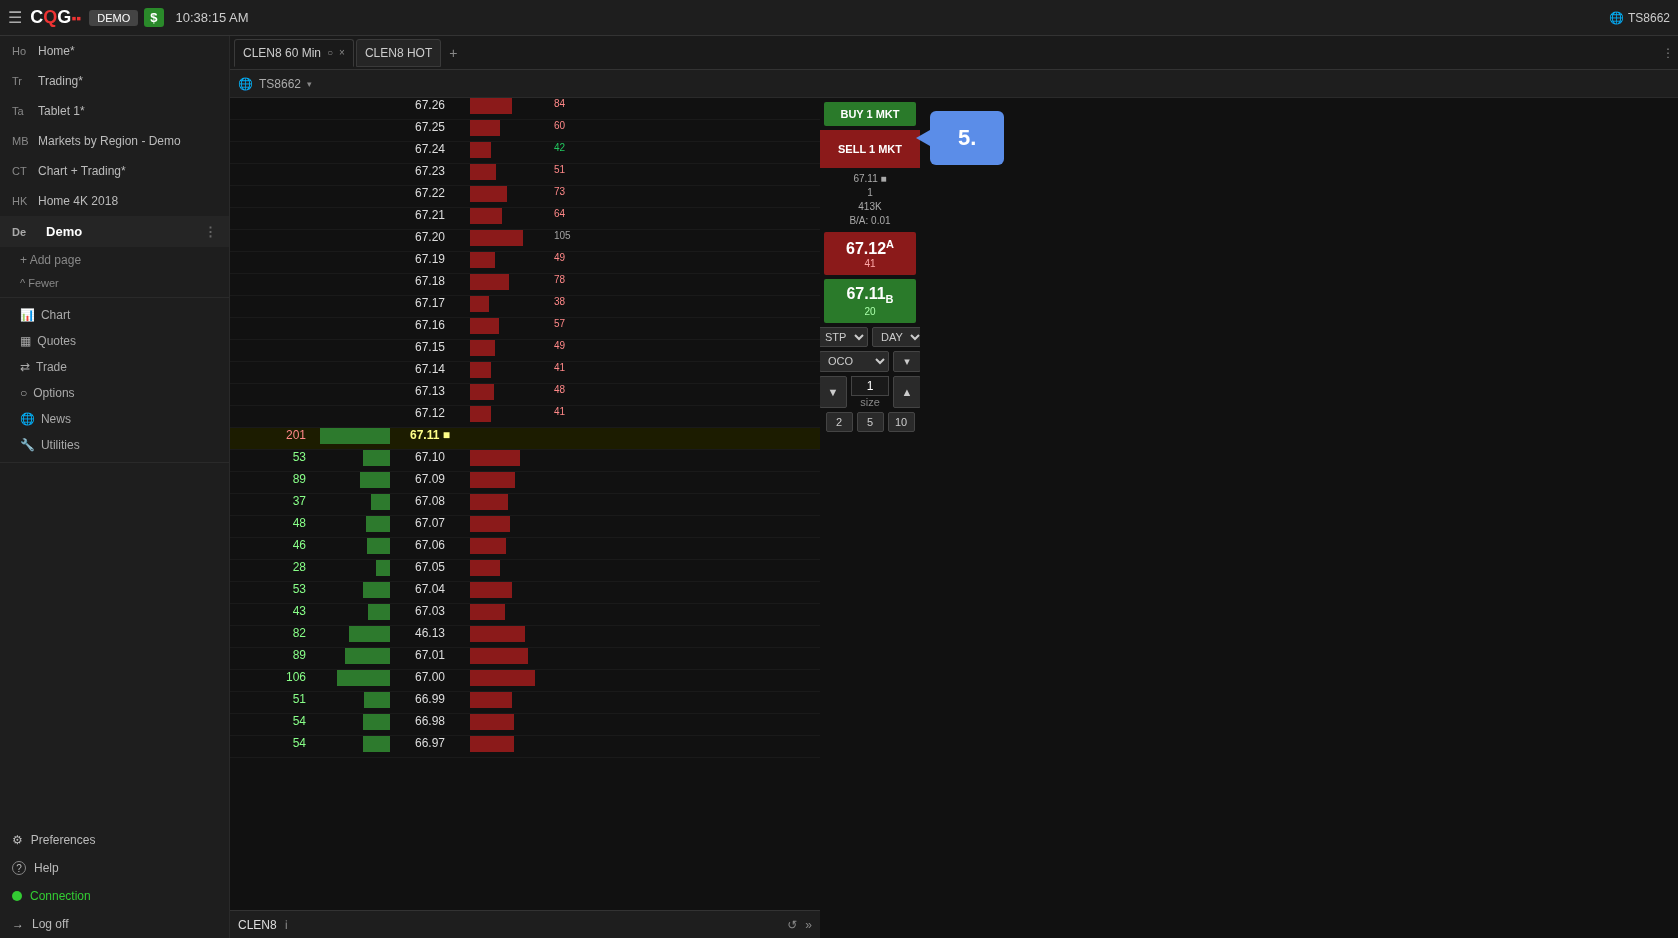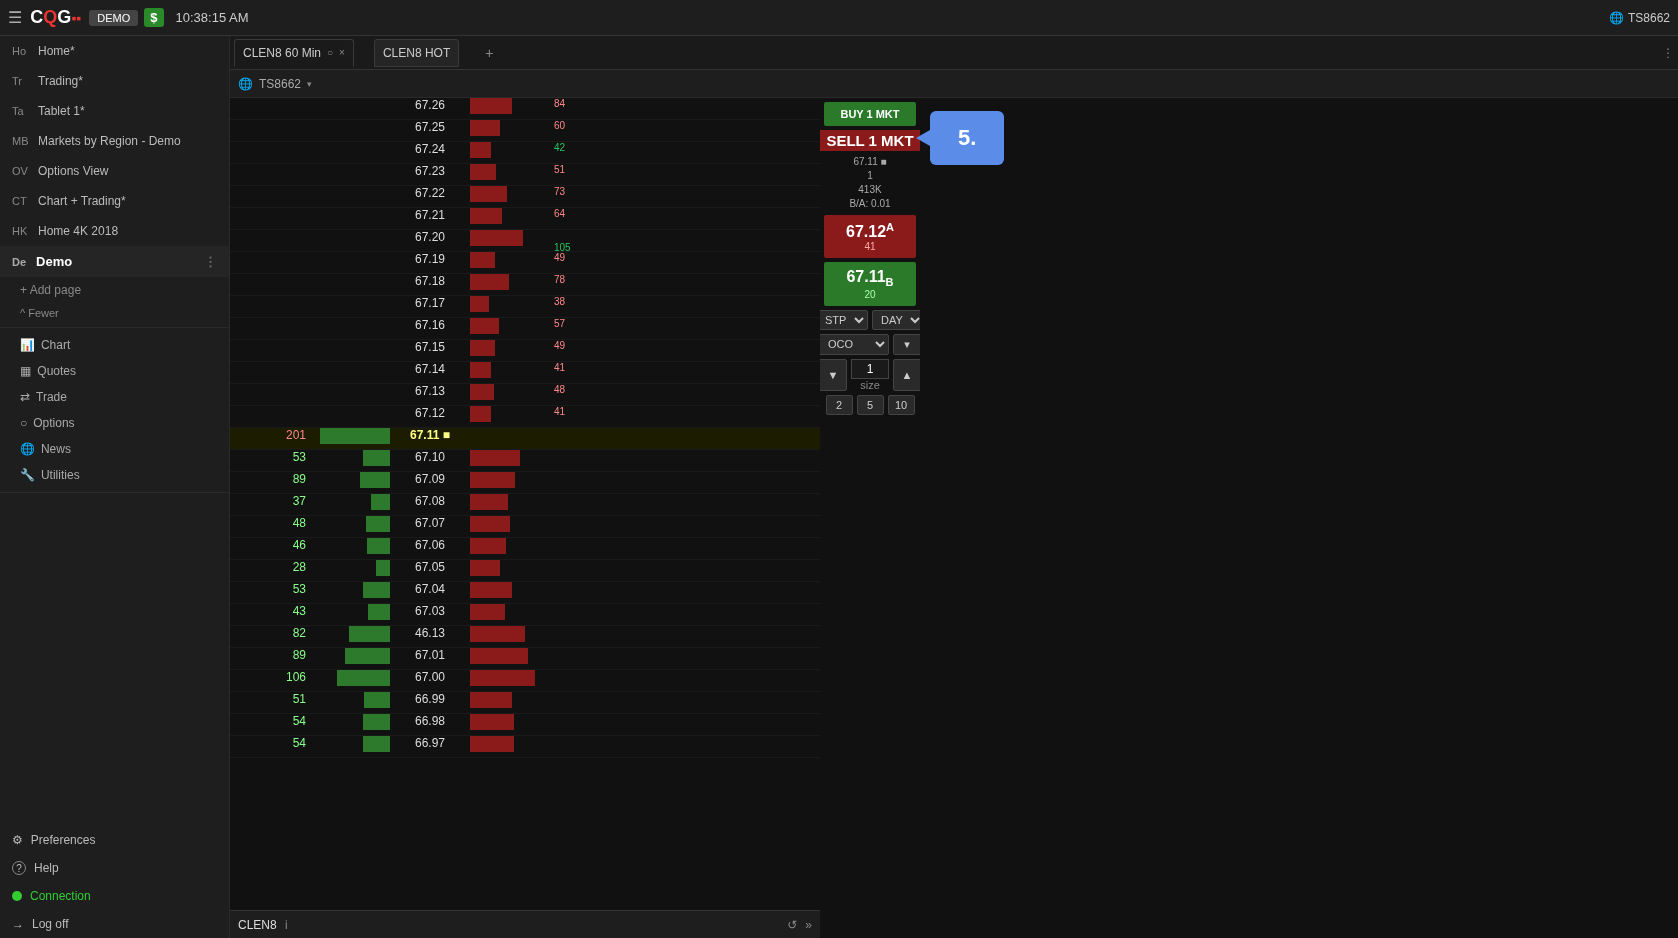--- a/index.html
+++ b/index.html
@@ -79,21 +79,21 @@
       flex-shrink: 0;
     }
     .sidebar-section-header {
       display: flex;
       align-items: center;
       padding: 8px 12px;
       background: #252525;
       color: #fff;
       font-weight: bold;
       font-size: 13px;
-      gap: 10px;
+      gap: 20px;
       cursor: pointer;
     }
     .sidebar-section-header .more-icon { margin-left: auto; color: #666; }
     .sidebar-sub-item {
       display: flex;
       align-items: center;
       padding: 6px 12px 6px 20px;
       cursor: pointer;
       color: #aaa;
       gap: 6px;
@@ -141,21 +141,21 @@
 
     
     .tab-bar {
       display: flex;
       align-items: center;
       background: #1a1a1a;
       border-bottom: 1px solid #333;
       height: 34px;
       flex-shrink: 0;
       padding: 0 4px;
-      gap: 20px;
+      gap: 2px;
     }
     .tab-item {
       display: flex;
       align-items: center;
       background: #252525;
       border: 1px solid #3a3a3a;
       border-radius: 3px 3px 0 0;
       padding: 3px 8px;
       cursor: pointer;
       gap: 6px;
@@ -267,23 +267,23 @@
       font-size: 11px;
       font-weight: bold;
       width: 92px;
       text-align: center;
       border-radius: 2px;
     }
     .btn-sell {
       background: #8b1a1a;
       color: #fff;
       border: none;
-      padding: 2px 10px;
-      cursor: pointer;
-      font-size: 15px;
+      padding: 13px 10px;
+      cursor: pointer;
+      font-size: 11px;
       font-weight: bold;
       width: 108px;
       text-align: center;
       border-radius: 2px;
     }
     .price-info {
       text-align: center;
       font-size: 10px;
       color: #aaa;
       line-height: 1.4;
@@ -433,24 +433,20 @@
       <span class="prefix">Tr</span>
       <span>Trading*</span>
     </div>
     <div class="sidebar-nav-item">
       <span class="prefix">Ta</span>
       <span>Tablet 1*</span>
     </div>
     <div class="sidebar-nav-item">
       <span class="prefix">MB</span>
       <span>Markets by Region - Demo</span>
-    </div>
-    <div class="sidebar-nav-item">
-      <span class="prefix">OV</span>
-      <span>Options View</span>
     </div>
     <div class="sidebar-nav-item">
       <span class="prefix">CT</span>
       <span>Chart + Trading*</span>
     </div>
     <div class="sidebar-nav-item">
       <span class="prefix">HK</span>
       <span>Home 4K 2018</span>
     </div>
 
@@ -599,21 +595,21 @@
               </div>
             <div class="ob-col-ask-vol" style="color:#ff8888;">64</div>
           </div>
           <div class="ob-row">
             <div class="ob-col-bid-vol"></div>
             <div class="ob-col-bid-bar"></div>
             <div class="ob-col-price">67.20</div>
             <div class="ob-col-ask-bar">
                 <div class="red-bar" style="width:53px"></div>
               </div>
-            <div class="ob-col-ask-vol" style="color:#22c55e;margin-top:12px;">105</div>
+            <div class="ob-col-ask-vol" style="color:#a3a3a3;">105</div>
           </div>
           <div class="ob-row">
             <div class="ob-col-bid-vol"></div>
             <div class="ob-col-bid-bar"></div>
             <div class="ob-col-price">67.19</div>
             <div class="ob-col-ask-bar">
                 <div class="red-bar" style="width:25px"></div>
               </div>
             <div class="ob-col-ask-vol" style="color:#ff8888;">49</div>
           </div>

